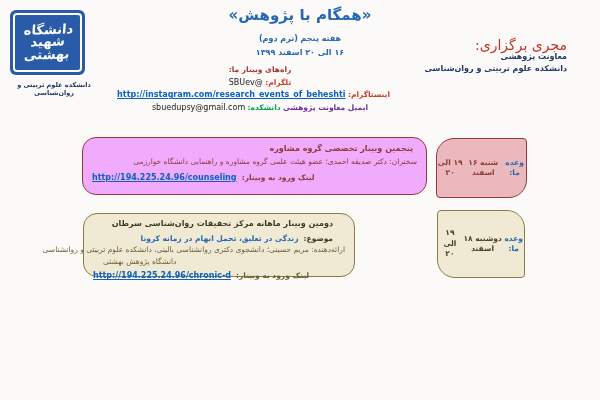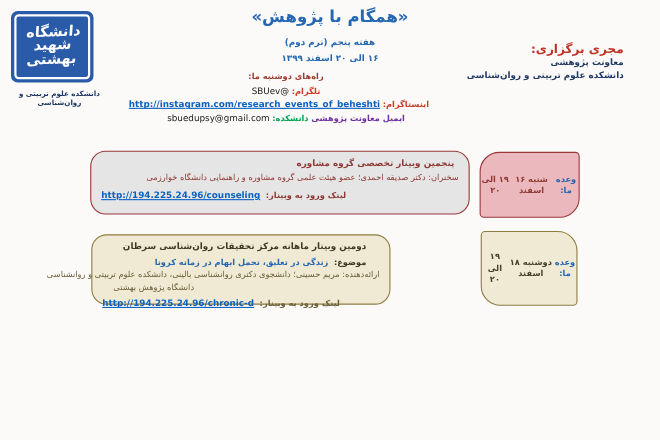--- a/index.html
+++ b/index.html
@@ -40,21 +40,21 @@
     position:absolute;left:150px;width:300px;text-align:center;
     font-size:8px;font-weight:bold;color:#2667b1;direction:rtl;white-space:nowrap;
   }
   .sub1{top:34px;}
   .sub2{top:48px;}
 
   .organizer{
     position:absolute;right:33px;top:39px;direction:rtl;text-align:right;
     line-height:12px;white-space:nowrap;
   }
-  .org-label{font-size:11px;font-weight:bold;color:#c03226;}
+  .org-label{font-size:14px;font-weight:normal;color:#c03226;}
   .org-line{font-size:8px;font-weight:bold;color:#1f3864;}
 
   
   .contact{
     position:absolute;left:130px;top:64px;width:260px;text-align:center;
     line-height:12.6px;white-space:nowrap;
   }
   .c-line{font-size:7.5px;direction:rtl;}
   .c-header{color:#a03a30;font-weight:bold;}
   .red{color:#cc3a28;font-weight:bold;}
@@ -63,21 +63,21 @@
   .plain-bold{color:#1a1a1a;font-weight:normal;font-size:8px;}
   .link{color:#0b62c1;font-weight:bold;text-decoration:underline;font-size:8px;cursor:pointer;}
 
   
   .card{
     position:absolute;box-sizing:border-box;direction:rtl;
     border-radius:14px;padding:4px 9px 0 9px;
   }
   .card1{
     left:82px;top:137px;width:345px;height:58px;
-    background:#e5e5e5;border:1.6px solid #97393b;line-height:13px;
+    background:#f0abfc;border:1.6px solid #97393b;line-height:13px;
   }
   .card2{
     left:83px;top:213px;width:272px;height:64px;
     background:#f0ead4;border:1.6px solid #8d7c41;line-height:11.6px;
   }
   .card .l{white-space:nowrap;}
   .card1 .ctitle{font-size:8px;font-weight:bold;color:#8e3a34;text-align:right;padding-right:4px;}
   .card1 .clabel{font-size:7.5px;color:#8e3a34;font-weight:bold;}
   .card1 .ctopic{font-size:7.5px;color:#2667b1;font-weight:bold;}
   .card1 .cbody{font-size:7.5px;color:#8e3a34;}
@@ -133,21 +133,21 @@
   <div class="subtitle sub1">هفته پنجم (ترم دوم)</div>
   <div class="subtitle sub2">۱۶ الی ۲۰ اسفند ۱۳۹۹</div>
 
   <div class="organizer">
     <div class="org-label">مجری برگزاری:</div>
     <div class="org-line">معاونت پژوهشی</div>
     <div class="org-line">دانشکده علوم تربیتی و روان‌شناسی</div>
   </div>
 
   <div class="contact">
-    <div class="c-line c-header">راه‌های دوشنبه ما:</div>
+    <div class="c-line c-header">راه‌های وبینار ما:</div>
     <div class="c-line">
       <span class="red">تلگرام:</span>
       <span class="plain-bold">@SBUev</span>
     </div>
     <div class="c-line">
       <span class="red">اینستاگرام:</span>
       <a class="link">http://instagram.com/research_events_of_beheshti</a>
     </div>
     <div class="c-line">
       <span class="purple">ایمیل معاونت پژوهشی</span>

